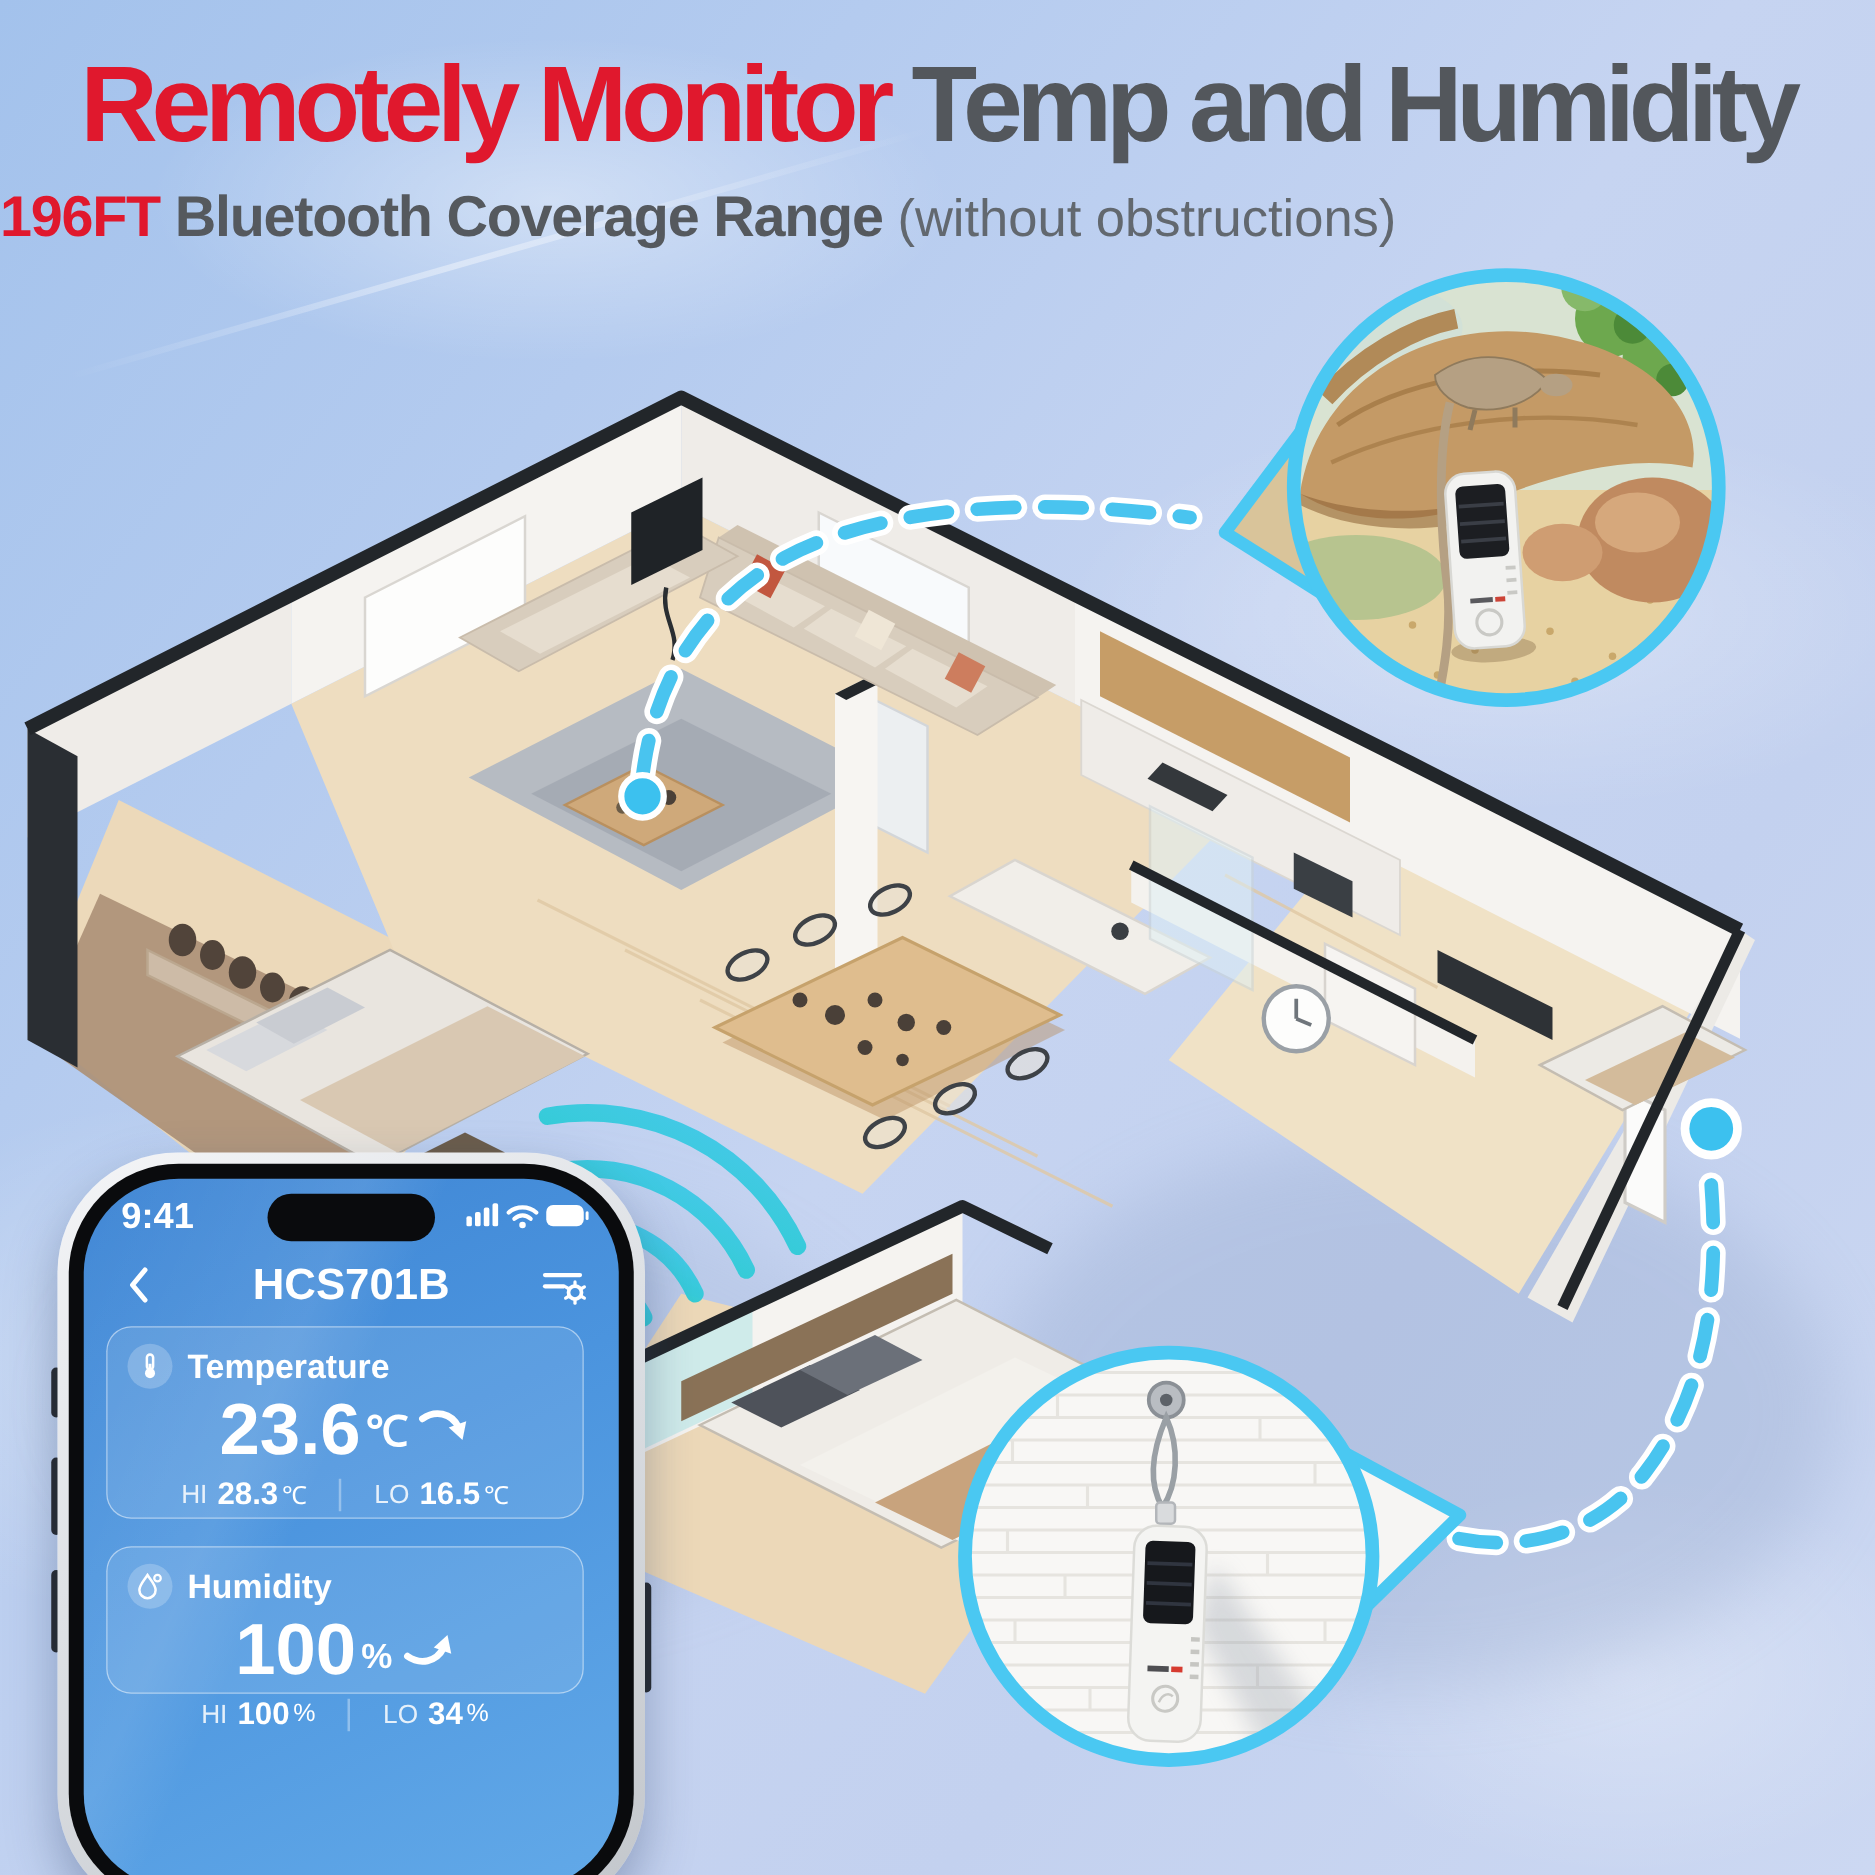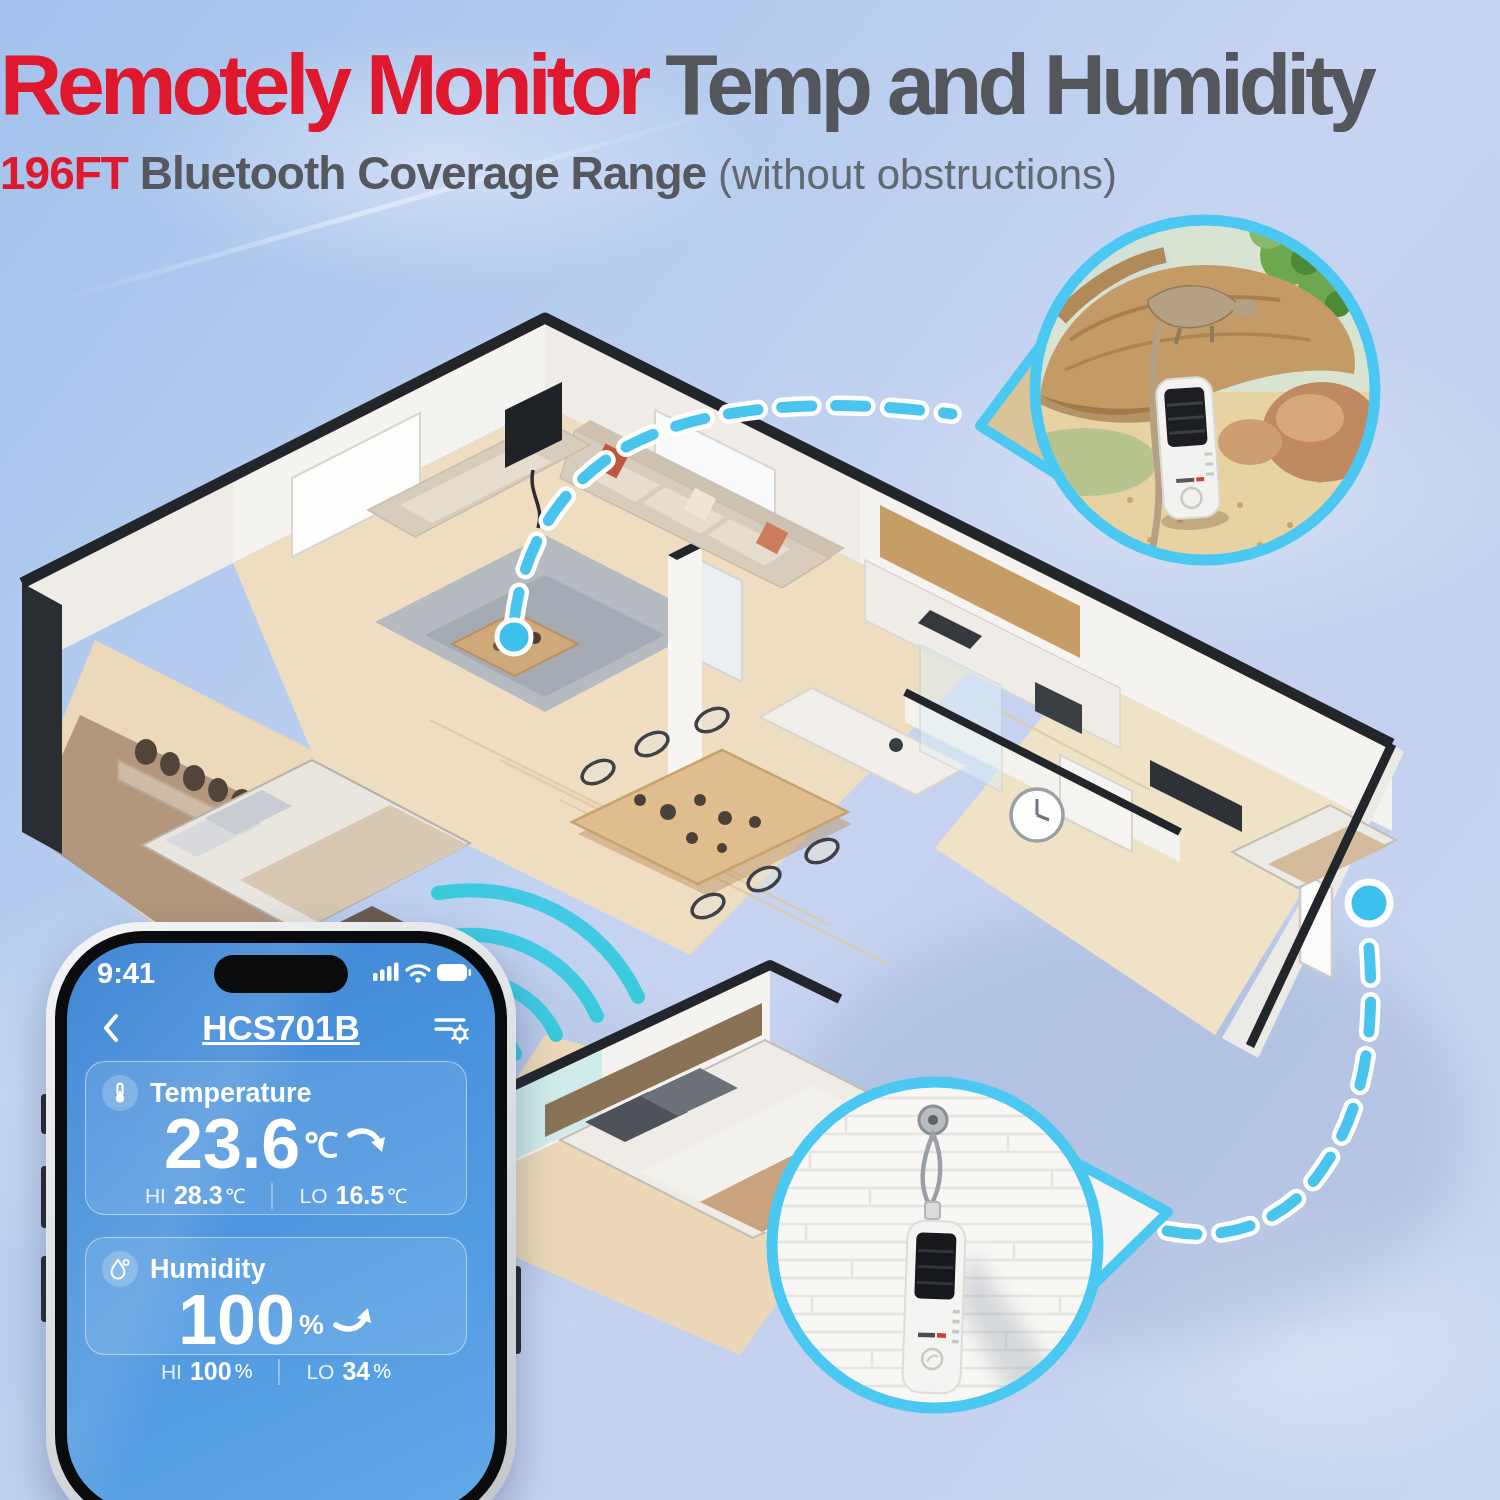--- a/index.html
+++ b/index.html
@@ -7,21 +7,21 @@
   .stage{
     position:relative;width:1500px;height:1500px;margin:0 auto;overflow:hidden;
     font-family:"Liberation Sans", sans-serif;
     background:linear-gradient(128deg,#a3c2ec 0%,#b4cbef 26%,#c6d4f1 52%,#c3d1ef 72%,#ccd8f2 100%);
   }
   .cloud{position:absolute;border-radius:50%;pointer-events:none;}
   .contrail{position:absolute;left:40px;top:200px;width:720px;height:5px;
     transform:rotate(-16deg);opacity:.55;
     background:linear-gradient(90deg,rgba(255,255,255,0),rgba(255,255,255,.75) 45%,rgba(255,255,255,0));}
   
-  .headline{position:absolute;left:0;right:0;top:40px;text-align:left;line-height:1.03;letter-spacing:-5px;
+  .headline{position:absolute;left:0;right:0;top:40px;text-align:center;line-height:1.03;letter-spacing:-5px;
     font-weight:700;font-size:86px;white-space:nowrap;}
   .headline .hl-red{color:#e0182d;}
   .headline .hl-dark{color:#53575c;}
   .subline{position:absolute;left:0;right:0;top:146px;white-space:nowrap;
     font-size:46px;font-weight:700;letter-spacing:-1px;color:#55595e;}
   .subline .hl-red{color:#e0182d;}
   .subline .note{font-weight:400;font-size:42px;color:#62686f;letter-spacing:0;}
   
   svg.layer{position:absolute;left:0;top:0;width:1500px;height:1500px;}
   
@@ -35,32 +35,32 @@
   .phone .sheen{position:absolute;left:-40%;top:-10%;width:120%;height:140%;
     transform:rotate(24deg);pointer-events:none;
     background:linear-gradient(90deg,rgba(255,255,255,0) 0%,rgba(255,255,255,.10) 48%,rgba(255,255,255,0) 60%);}
   .island{position:absolute;top:12px;left:50%;transform:translateX(-50%);
     width:134px;height:38px;border-radius:20px;background:#0a0b0d;}
   .statusbar{position:absolute;top:8px;left:30px;right:24px;height:44px;
     display:flex;align-items:center;justify-content:space-between;color:#fff;}
   .statusbar .time{font-size:29px;font-weight:700;text-align:center;}
   .navbar{position:absolute;top:62px;left:22px;right:22px;height:46px;
     display:flex;align-items:center;justify-content:space-between;color:#fff;}
-  .navbar .title{position:absolute;left:0;right:0;text-align:center;font-size:35px;font-weight:700;text-decoration:underline;}
+  .navbar .title{position:absolute;left:0;right:0;text-align:center;font-size:35px;font-weight:700;}
   .navbar .back,.navbar .filter{position:relative;z-index:2;width:44px;display:flex;justify-content:center;}
   .card{position:absolute;left:18px;right:28px;border-radius:20px;
     background:rgba(255,255,255,.10);border:1.6px solid rgba(255,255,255,.48);color:#fff;}
   .card.temp{top:118px;height:154px;}
   .card.hum{top:294px;height:118px;}
   .card-head{display:flex;align-items:center;gap:12px;padding:13px 0 0 16px;}
   .chip{width:36px;height:36px;border-radius:50%;background:rgba(255,255,255,.22);
     display:flex;align-items:center;justify-content:center;}
   .card-label{font-size:27px;font-weight:700;}
   .value-row{display:flex;align-items:flex-start;justify-content:center;margin-top:-4px;height:74px;}
-  .big-value{font-size:70px;font-weight:700;line-height:74px;}
+  .big-value{font-size:58px;font-weight:700;line-height:74px;}
   .big-unit{font-size:34px;font-weight:700;margin:14px 0 0 4px;}
   .trend{margin:18px 0 0 8px;}
   .hl-row{display:flex;align-items:center;justify-content:center;margin-top:0px;text-align:right;}
   .hl-label{font-size:21px;font-weight:400;opacity:.85;margin-right:8px;}
   .hl-value{font-size:25px;font-weight:700;}
   .hl-unit{font-size:20px;font-weight:400;margin-left:3px;}
   .hl-div{width:2px;height:26px;background:rgba(255,255,255,.35);margin:0 26px;}
   .sidebtn{position:absolute;width:8px;background:#26292d;border-radius:4px;}
   .b1{left:-5px;top:172px;height:40px;}
   .b2{left:-5px;top:244px;height:62px;}

